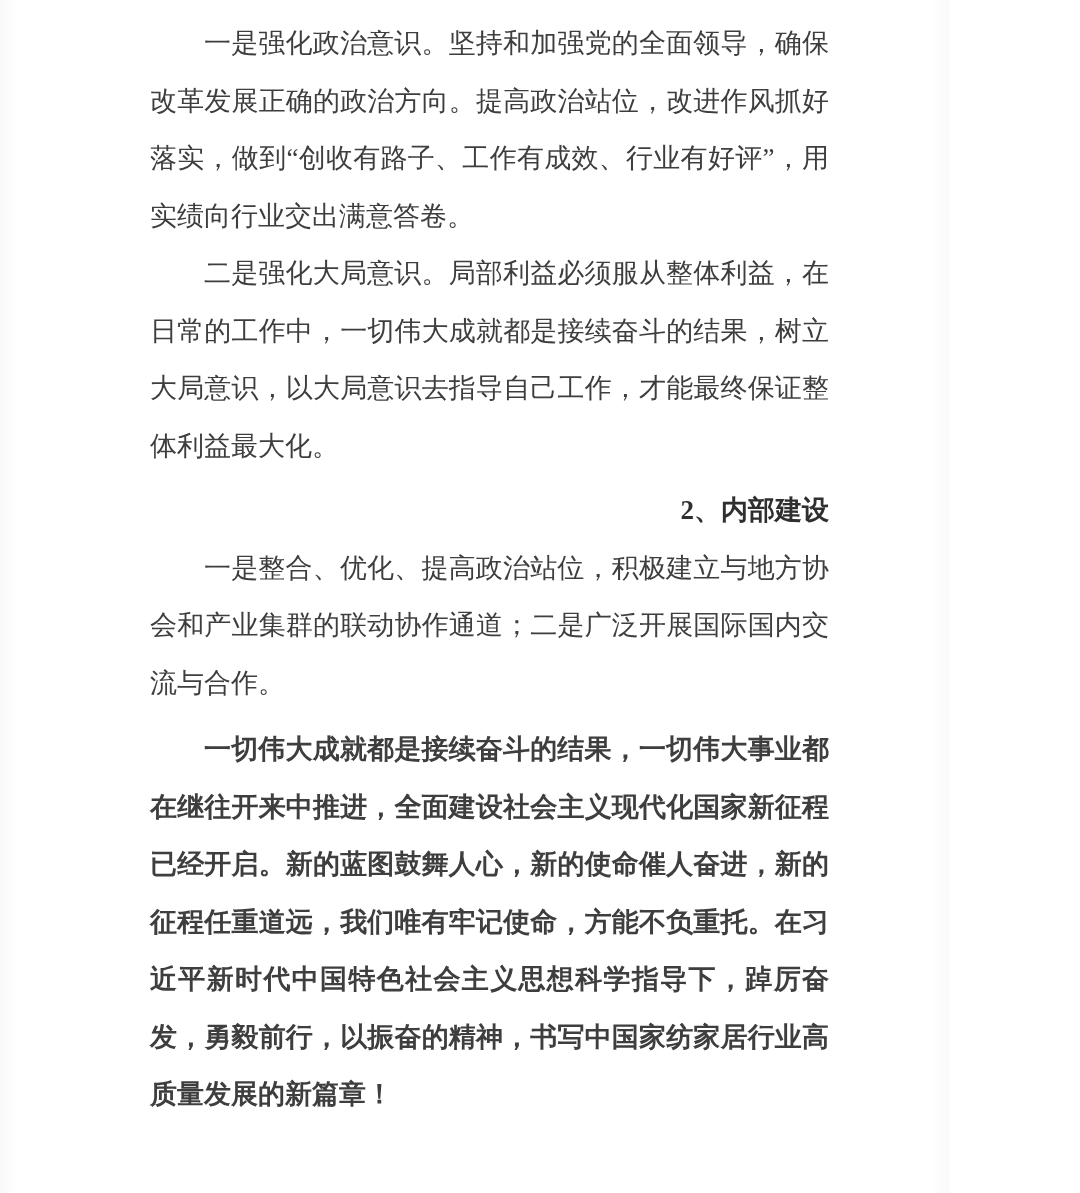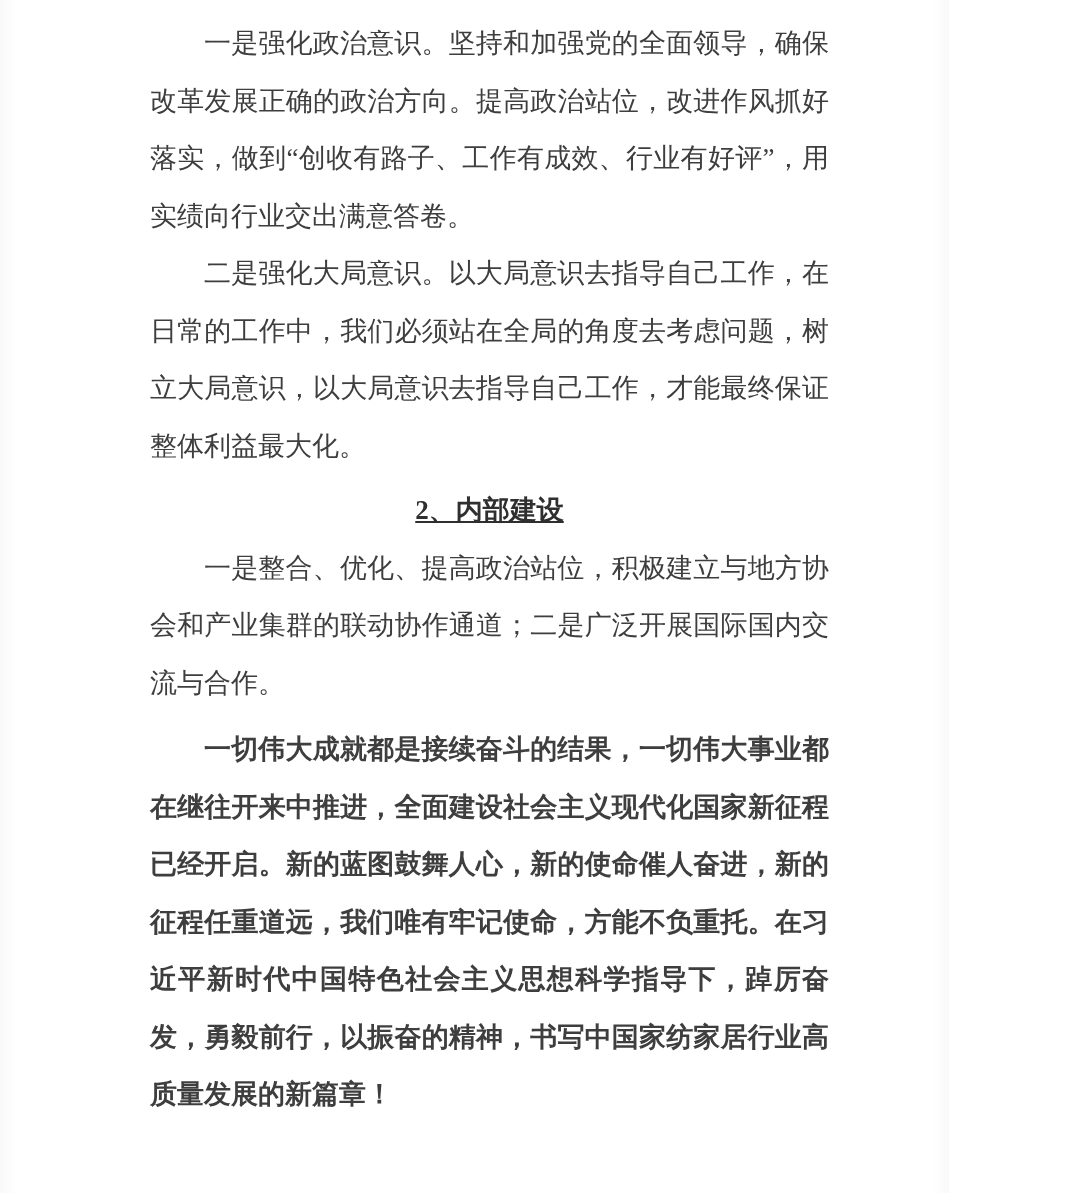--- a/index.html
+++ b/index.html
@@ -32,30 +32,29 @@
     text-justify: inter-ideograph;
     word-break: break-all;
   }
   .para {
     text-indent: 54px;
   }
   .heading {
     font-weight: bold;
     color: #2f2f2f;
     margin-top: 7px;
-    text-align: center;
-    text-decoration: underline;
+    text-align: right;
   }
   .para.spaced {
     margin-top: 9px;
     font-weight: bold;
   }
 </style>
 </head>
 <body>
 
 <div class="page">
   <p class="para">一是强化政治意识。坚持和加强党的全面领导，确保改革发展正确的政治方向。提高政治站位，改进作风抓好落实，做到“创收有路子、工作有成效、行业有好评”，用实绩向行业交出满意答卷。</p>
-  <p class="para">二是强化大局意识。以大局意识去指导自己工作，在日常的工作中，我们必须站在全局的角度去考虑问题，树立大局意识，以大局意识去指导自己工作，才能最终保证整体利益最大化。</p>
+  <p class="para">二是强化大局意识。局部利益必须服从整体利益，在日常的工作中，一切伟大成就都是接续奋斗的结果，树立大局意识，以大局意识去指导自己工作，才能最终保证整体利益最大化。</p>
   <h3 class="heading">2、内部建设</h3>
   <p class="para">一是整合、优化、提高政治站位，积极建立与地方协会和产业集群的联动协作通道；二是广泛开展国际国内交流与合作。</p>
   <p class="para spaced">一切伟大成就都是接续奋斗的结果，一切伟大事业都在继往开来中推进，全面建设社会主义现代化国家新征程已经开启。新的蓝图鼓舞人心，新的使命催人奋进，新的征程任重道远，我们唯有牢记使命，方能不负重托。在习近平新时代中国特色社会主义思想科学指导下，踔厉奋发，勇毅前行，以振奋的精神，书写中国家纺家居行业高质量发展的新篇章！</p>
 </div>
 
 </body></html>

